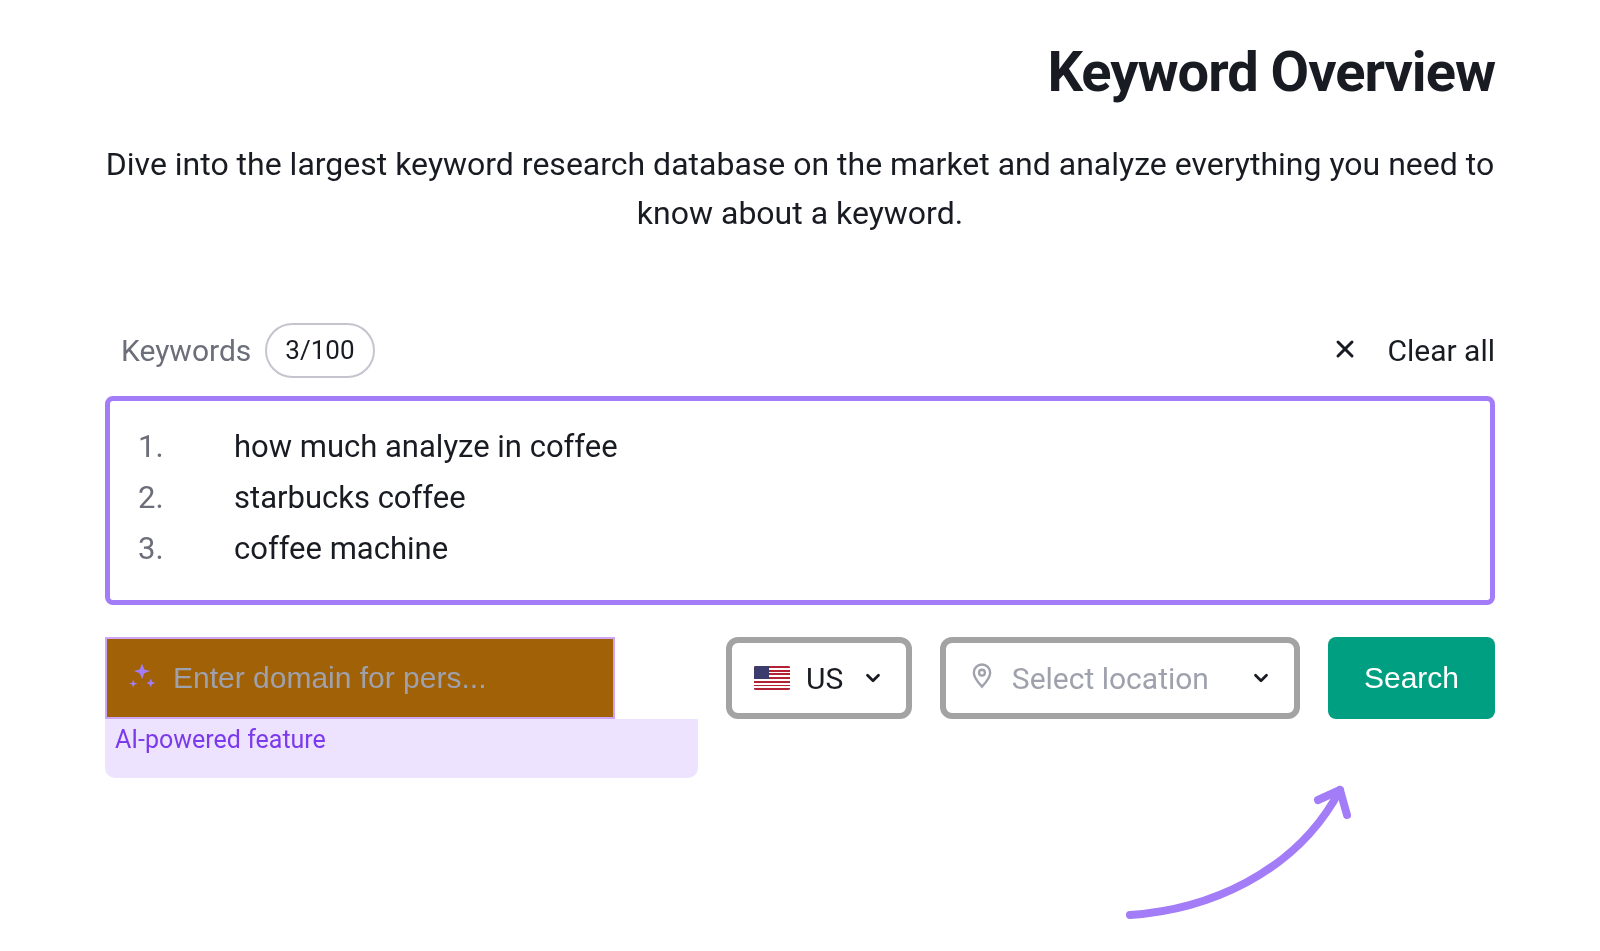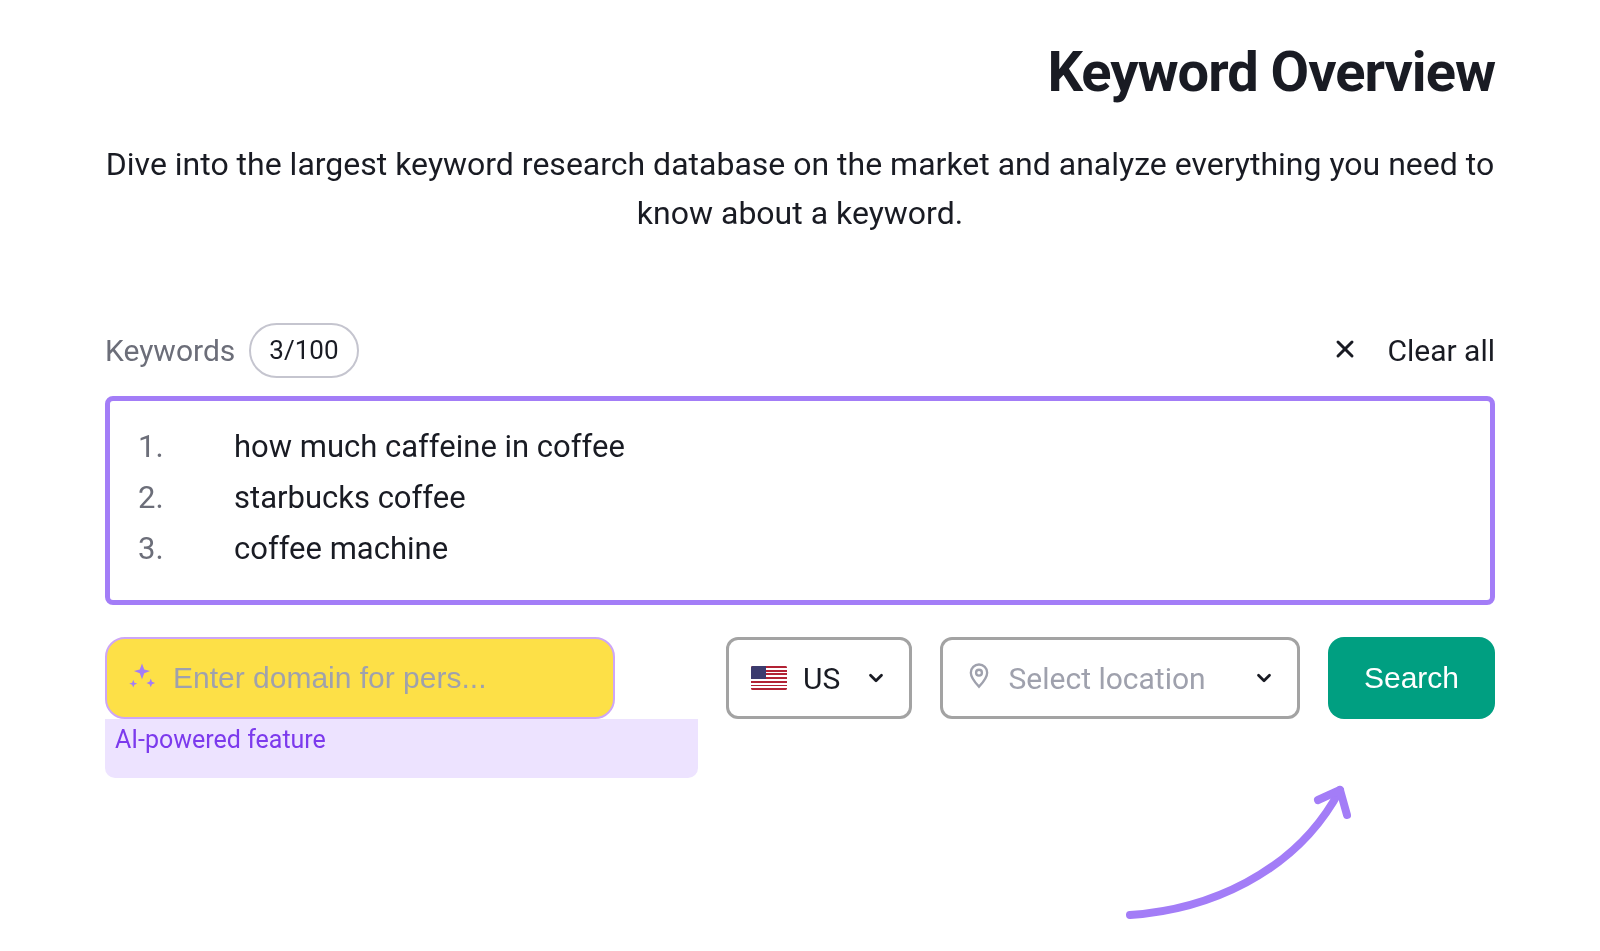--- a/index.html
+++ b/index.html
@@ -4,44 +4,44 @@
 <style>
   html,body{margin:0;padding:0;width:1600px;height:951px;background:#fff;
     font-family:-apple-system,BlinkMacSystemFont,"Segoe UI",Roboto,Helvetica,Arial,sans-serif;
     color:#191b23;-webkit-font-smoothing:antialiased;}
   *{box-sizing:border-box;}
   .wrap{width:1390px;margin:0 auto;padding-top:42px;position:relative;}
   .title{font-size:56px;font-weight:700;letter-spacing:-1px;text-align:right;margin:0 0 36px;line-height:1.1;}
   .subtitle{font-size:32px;font-weight:400;text-align:center;color:#191b23;line-height:1.55;margin:0 0 84px;}
   .kw-head{display:flex;align-items:center;justify-content:space-between;margin-bottom:18px;}
   .kw-left{display:flex;align-items:center;gap:14px;}
-  .kw-label{font-size:30px;color:#6c6e79;}
+  .kw-label{font-size:30px;color:#6c6e79;margin-left:16px;}
   .kw-count{display:inline-flex;align-items:center;justify-content:center;border:2px solid #c5c5cf;border-radius:999px;padding:0 18px;height:55px;font-size:26px;color:#191b23;}
   .clear{display:flex;align-items:center;gap:30px;font-size:30px;color:#191b23;cursor:pointer;user-select:none;}
   .clear svg{width:24px;height:24px;}
   .kw-box{border:5px solid #a37df7;border-radius:8px;padding:20px 28px 26px;margin-bottom:32px;background:#fff;}
   .kw-list{list-style:none;margin:0;padding:0;counter-reset:kw;}
   .kw-list li{counter-increment:kw;display:flex;align-items:center;font-size:31px;line-height:1.65;}
   .kw-list li::before{content:counter(kw)".";width:96px;flex:none;color:#6c6e79;font-size:31px;}
   .controls{display:flex;gap:28px;align-items:flex-start;}
   .ai-wrap{display:flex;flex-direction:column;}
-  .domain-input{width:510px;height:82px;border:2px solid #cda6f7;border-radius:20px;background:#fde047;display:flex;align-items:center;padding:0 20px;gap:14px;}
+  .domain-input{width:510px;height:82px;border:2px solid #cda6f7;border-radius:0;background:#a16207;display:flex;align-items:center;padding:0 20px;gap:14px;}
   .domain-input input{flex:1;border:0;outline:0;font-size:30px;color:#191b23;background:transparent;min-width:0;}
   .domain-input input::placeholder{color:#9fa1ad;}
   .ai-label{background:#ede3ff;color:#7c3aed;font-size:25px;padding:6px 10px 24px;border-radius:0 0 10px 10px;width:593px;}
-  .pill{height:82px;border:3px solid #a3a3a3;border-radius:12px;background:#fff;display:flex;align-items:center;padding:0 22px;gap:16px;cursor:pointer;user-select:none;font-size:30px;color:#191b23;}
+  .pill{height:82px;border:6px solid #a3a3a3;border-radius:12px;background:#fff;display:flex;align-items:center;padding:0 22px;gap:16px;cursor:pointer;user-select:none;font-size:30px;color:#191b23;}
   .pill.country{width:205px;}
   .pill.location{width:405px;color:#9fa1ad;}
   .pill.location .loc-text{flex:1;}
   .pill .chev{margin-left:auto;}
   .flag{width:36px;height:24px;border-radius:2px;overflow:hidden;display:inline-block;position:relative;background:#b22234;}
   .flag::before{content:"";position:absolute;inset:0;
     background:repeating-linear-gradient(#b22234 0 1.85px,#fff 1.85px 3.7px);}
   .flag::after{content:"";position:absolute;left:0;top:0;width:15px;height:13px;background:#3c3b6e;}
-  .search-btn{height:82px;border:0;border-radius:16px;background:#009f81;color:#fff;font-size:30px;font-weight:500;padding:0 36px;cursor:pointer;width:178px;}
+  .search-btn{height:82px;border:0;border-radius:8px;background:#009f81;color:#fff;font-size:30px;font-weight:500;padding:0 36px;cursor:pointer;width:178px;}
   .chev svg{width:22px;height:22px;}
   .pin svg{width:28px;height:28px;stroke:#9fa1ad;}
   .sparkle svg{width:30px;height:30px;}
   .arrow{position:absolute;left:1010px;top:760px;pointer-events:none;}
 </style>
 </head>
 <body>
 
 <div class="wrap">
   <h1 class="title">Keyword Overview</h1>
@@ -58,21 +58,21 @@
             <line x1="5" y1="5" x2="19" y2="19"></line>
             <line x1="19" y1="5" x2="5" y2="19"></line>
           </svg>
       </span>
       <span>Clear all</span>
     </div>
   </div>
 
   <div class="kw-box">
     <ol class="kw-list">
-      <li>how much caffeine in coffee</li>
+      <li>how much analyze in coffee</li>
       <li>starbucks coffee</li>
       <li>coffee machine</li>
     </ol>
   </div>
 
   <div class="controls">
     <div class="ai-wrap">
       <div class="domain-input">
         <span class="sparkle">
           <svg viewBox="0 0 24 24" fill="#a37df7">

